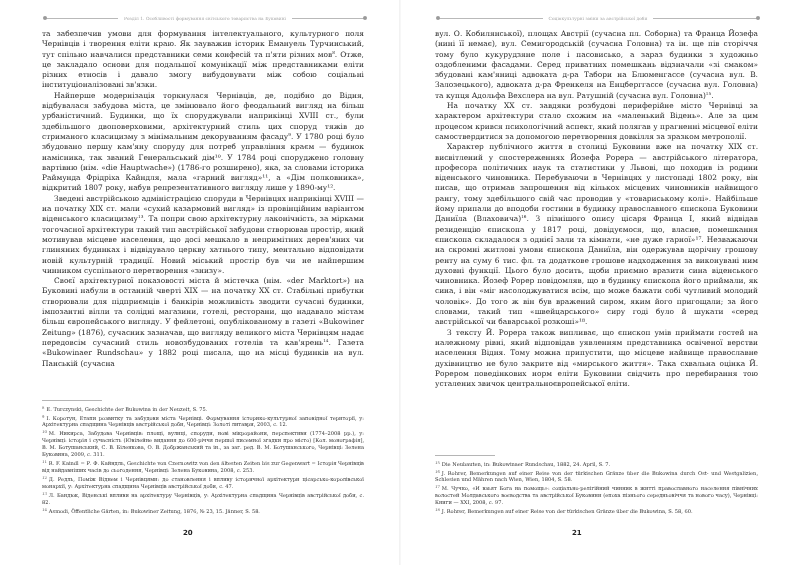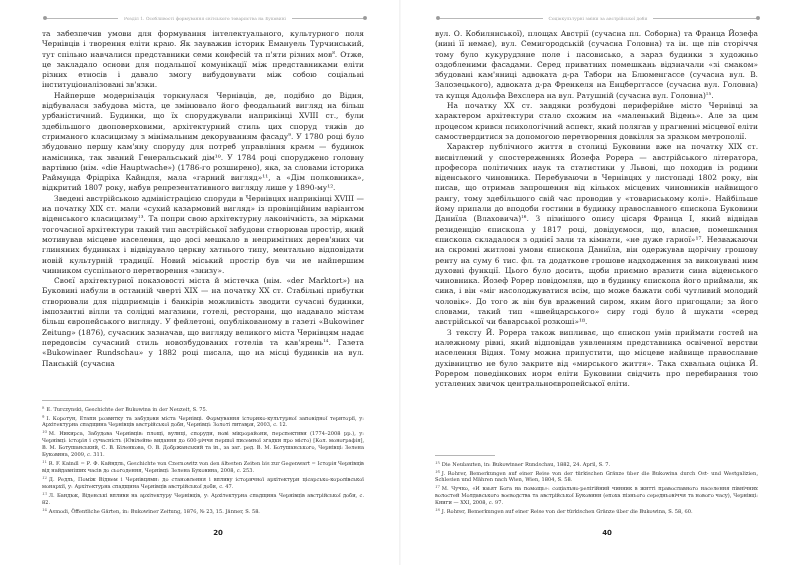--- a/index.html
+++ b/index.html
@@ -22,21 +22,21 @@
   .body-text p { margin: 0; text-indent: 0; }
   .body-text p.indent { text-indent: 12px; }
   .fn-rule { position: absolute; width: 60px; height: 1px; background: #b5b5b5; }
   .page.left .fn-rule { left: 42px; top: 400px; }
   .page.right .fn-rule { left: 35px; top: 455px; }
   .footnotes { position: absolute; font-size: 5.1px; line-height: 7.1px; color: #333; text-align: justify; }
   .page.left .footnotes { left: 42px; top: 404px; width: 322px; }
   .page.right .footnotes { left: 35px; top: 459px; width: 323px; }
   .footnotes p { margin: 0; }
   .fn-num { font-size: 3.8px; vertical-align: 1.6px; color: #555; margin-right: 2px; }
-  .page-number { position: absolute; top: 529px; font-family: "DejaVu Sans", sans-serif; font-weight: bold; font-size: 7px; color: #222; width: 40px; text-align: right; }
+  .page-number { position: absolute; top: 529px; font-family: "DejaVu Sans", sans-serif; font-weight: bold; font-size: 7px; color: #222; width: 40px; text-align: left; }
   .page.left .page-number { left: 183px; }
   .page.right .page-number { left: 172px; }
   sup { font-size: 4.2px; line-height: 0; vertical-align: 3px; }
 </style>
 </head>
 <body>
 
 <div class="spread">
   <div class="gutter"></div>
 
@@ -83,15 +83,15 @@
     </div>
 
     <div class="fn-rule"></div>
     <div class="footnotes">
       <p><span class="fn-num">15</span><span>Die Neubauten, in: Bukowinaer Rundschau, 1882, 24. April, S. 7.</span></p>
       <p><span class="fn-num">16</span><span>J. Rohrer, Bemerkungen auf einer Reise von der türkischen Gränze über die Bukowina durch Ost- und Westgalizien, Schlesien und Mähren nach Wien, Wien, 1804, S. 58.</span></p>
       <p><span class="fn-num">17</span><span>М. Чучко, «И взьят Бога на помощь»: соціально-релігійний чинник в житті православного населення північних волостей Молдавського воєводства та австрійської Буковини (епоха пізнього середньовіччя та нового часу), Чернівці: Книги — XXI, 2008, с. 97.</span></p>
       <p><span class="fn-num">18</span><span>J. Rohrer, Bemerkungen auf einer Reise von der türkischen Gränze über die Bukowina, S. 58, 60.</span></p>
     </div>
 
-    <div class="page-number">40</div>
+    <div class="page-number">21</div>
   </div>
 </div>
 
 </body></html>

